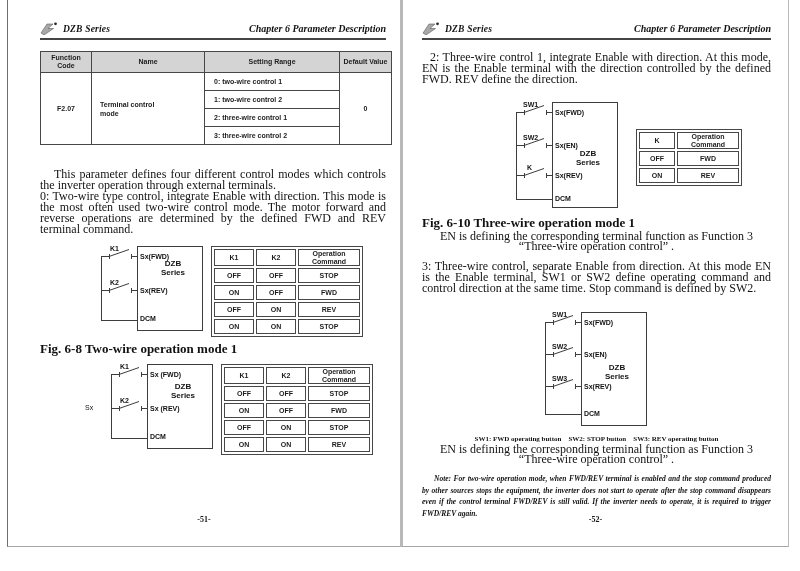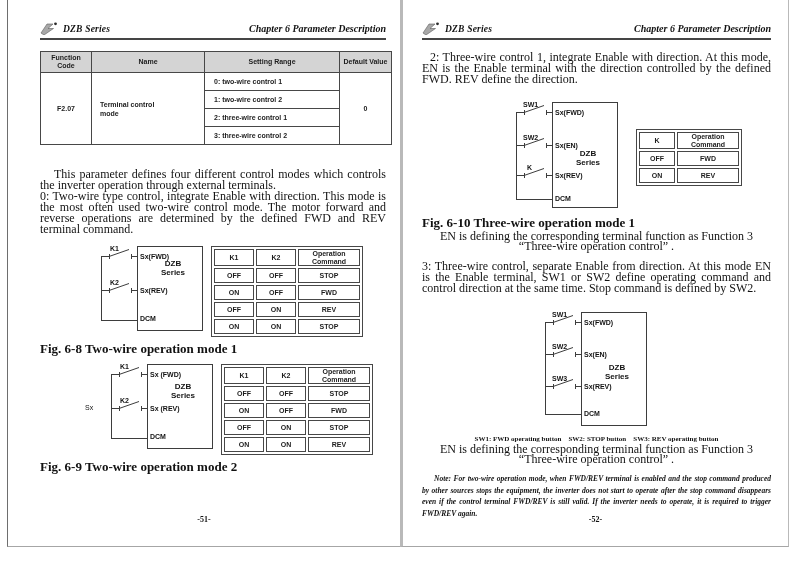--- a/index.html
+++ b/index.html
@@ -202,21 +202,20 @@
             <td>STOP</td>
           </tr>
       <tr>
             <td>ON</td>
             <td>ON</td>
             <td>REV</td>
           </tr>
     </tbody>
       </table>
   </div>
-  <div class="caption">Fig. 6-9 Two-wire operation mode 2</div>
 
   <div class="pagenum">-51-</div>
 </div>
 
 <div class="page" id="page-right">
   <div class="pg-header">
     <div class="brand">
       <span>
         <svg width="20" height="13" viewBox="0 0 20 13">
           <polygon points="1,11 7,2 13,2 8,6.5 13.5,6.5 4,13" fill="#a8a8a8" stroke="#5c5c5c" stroke-width="0.6"></polygon>

